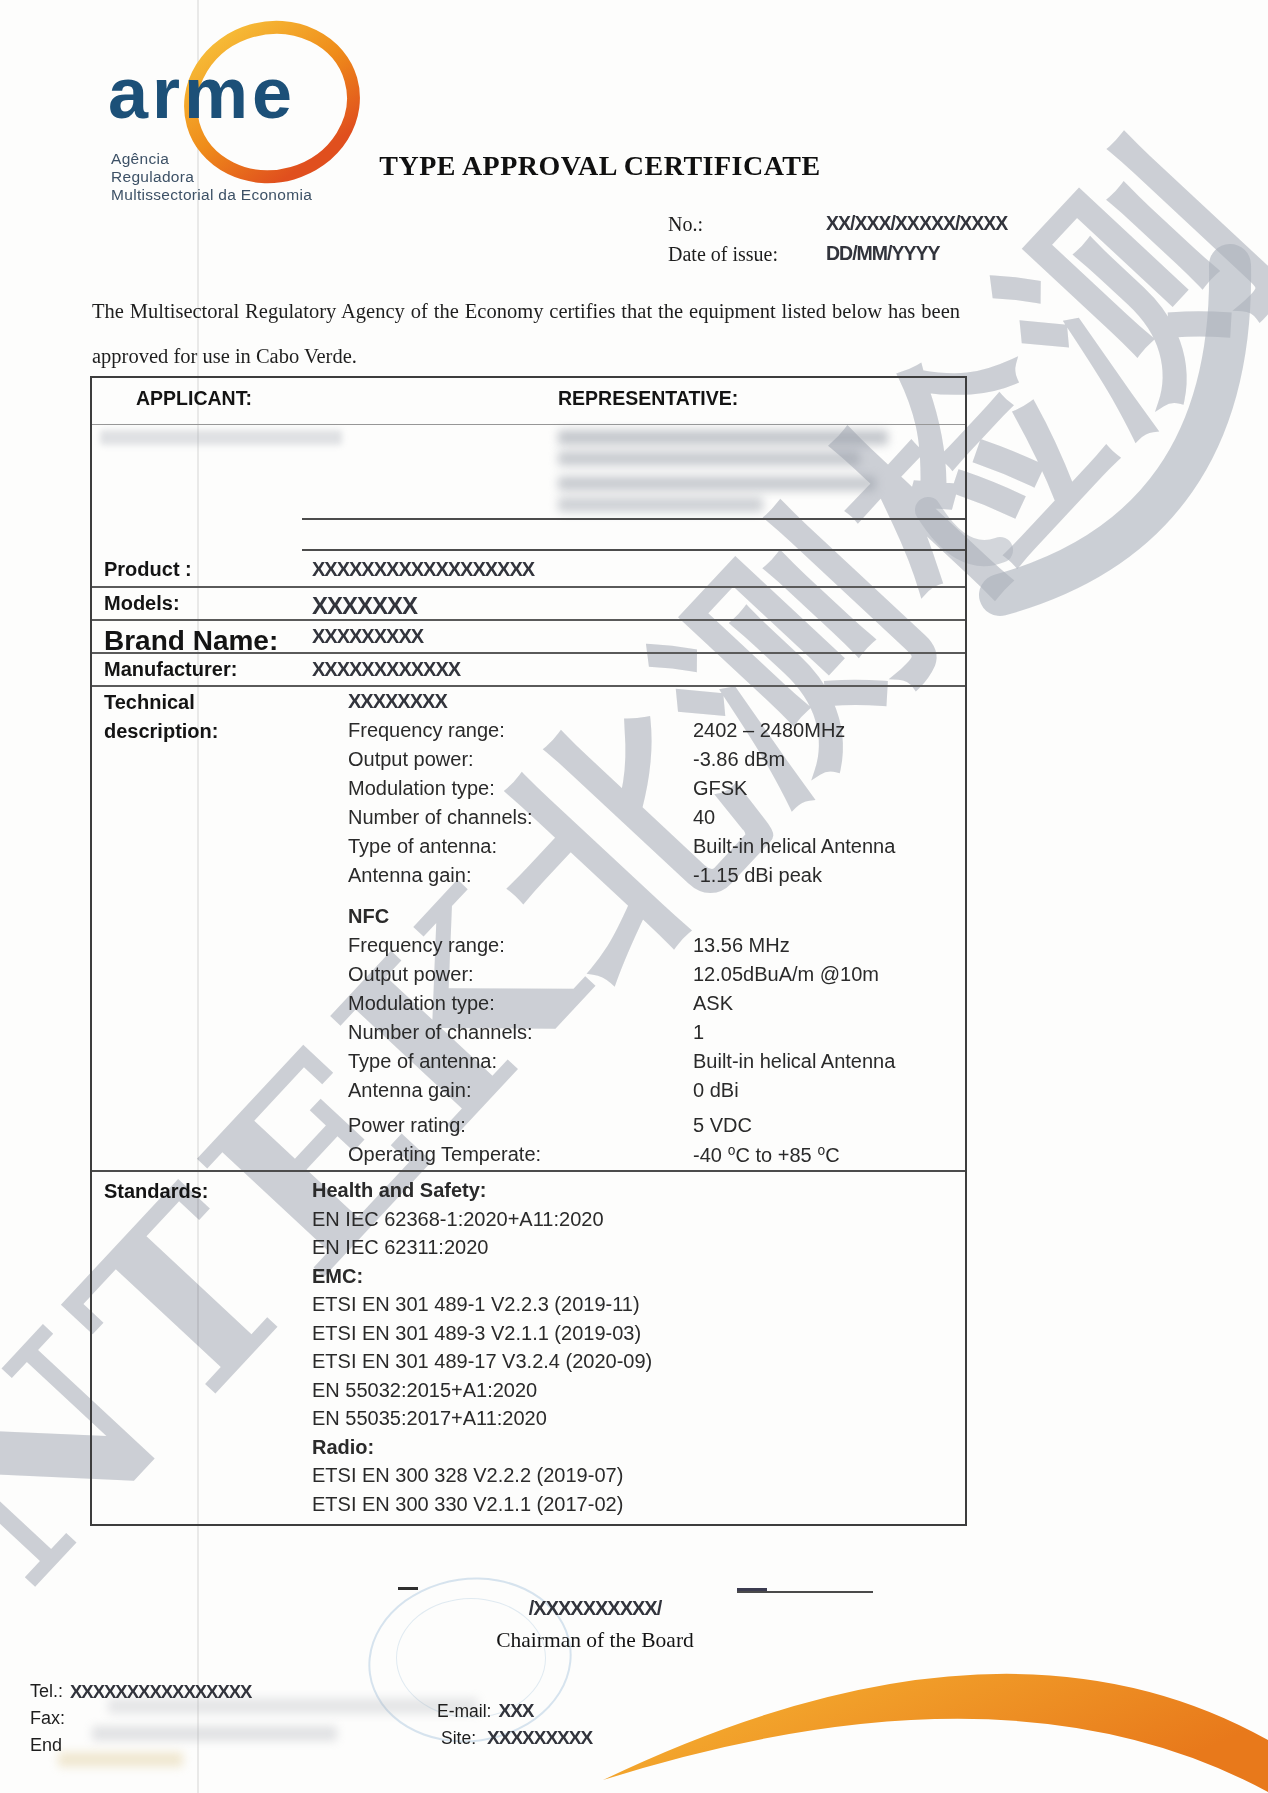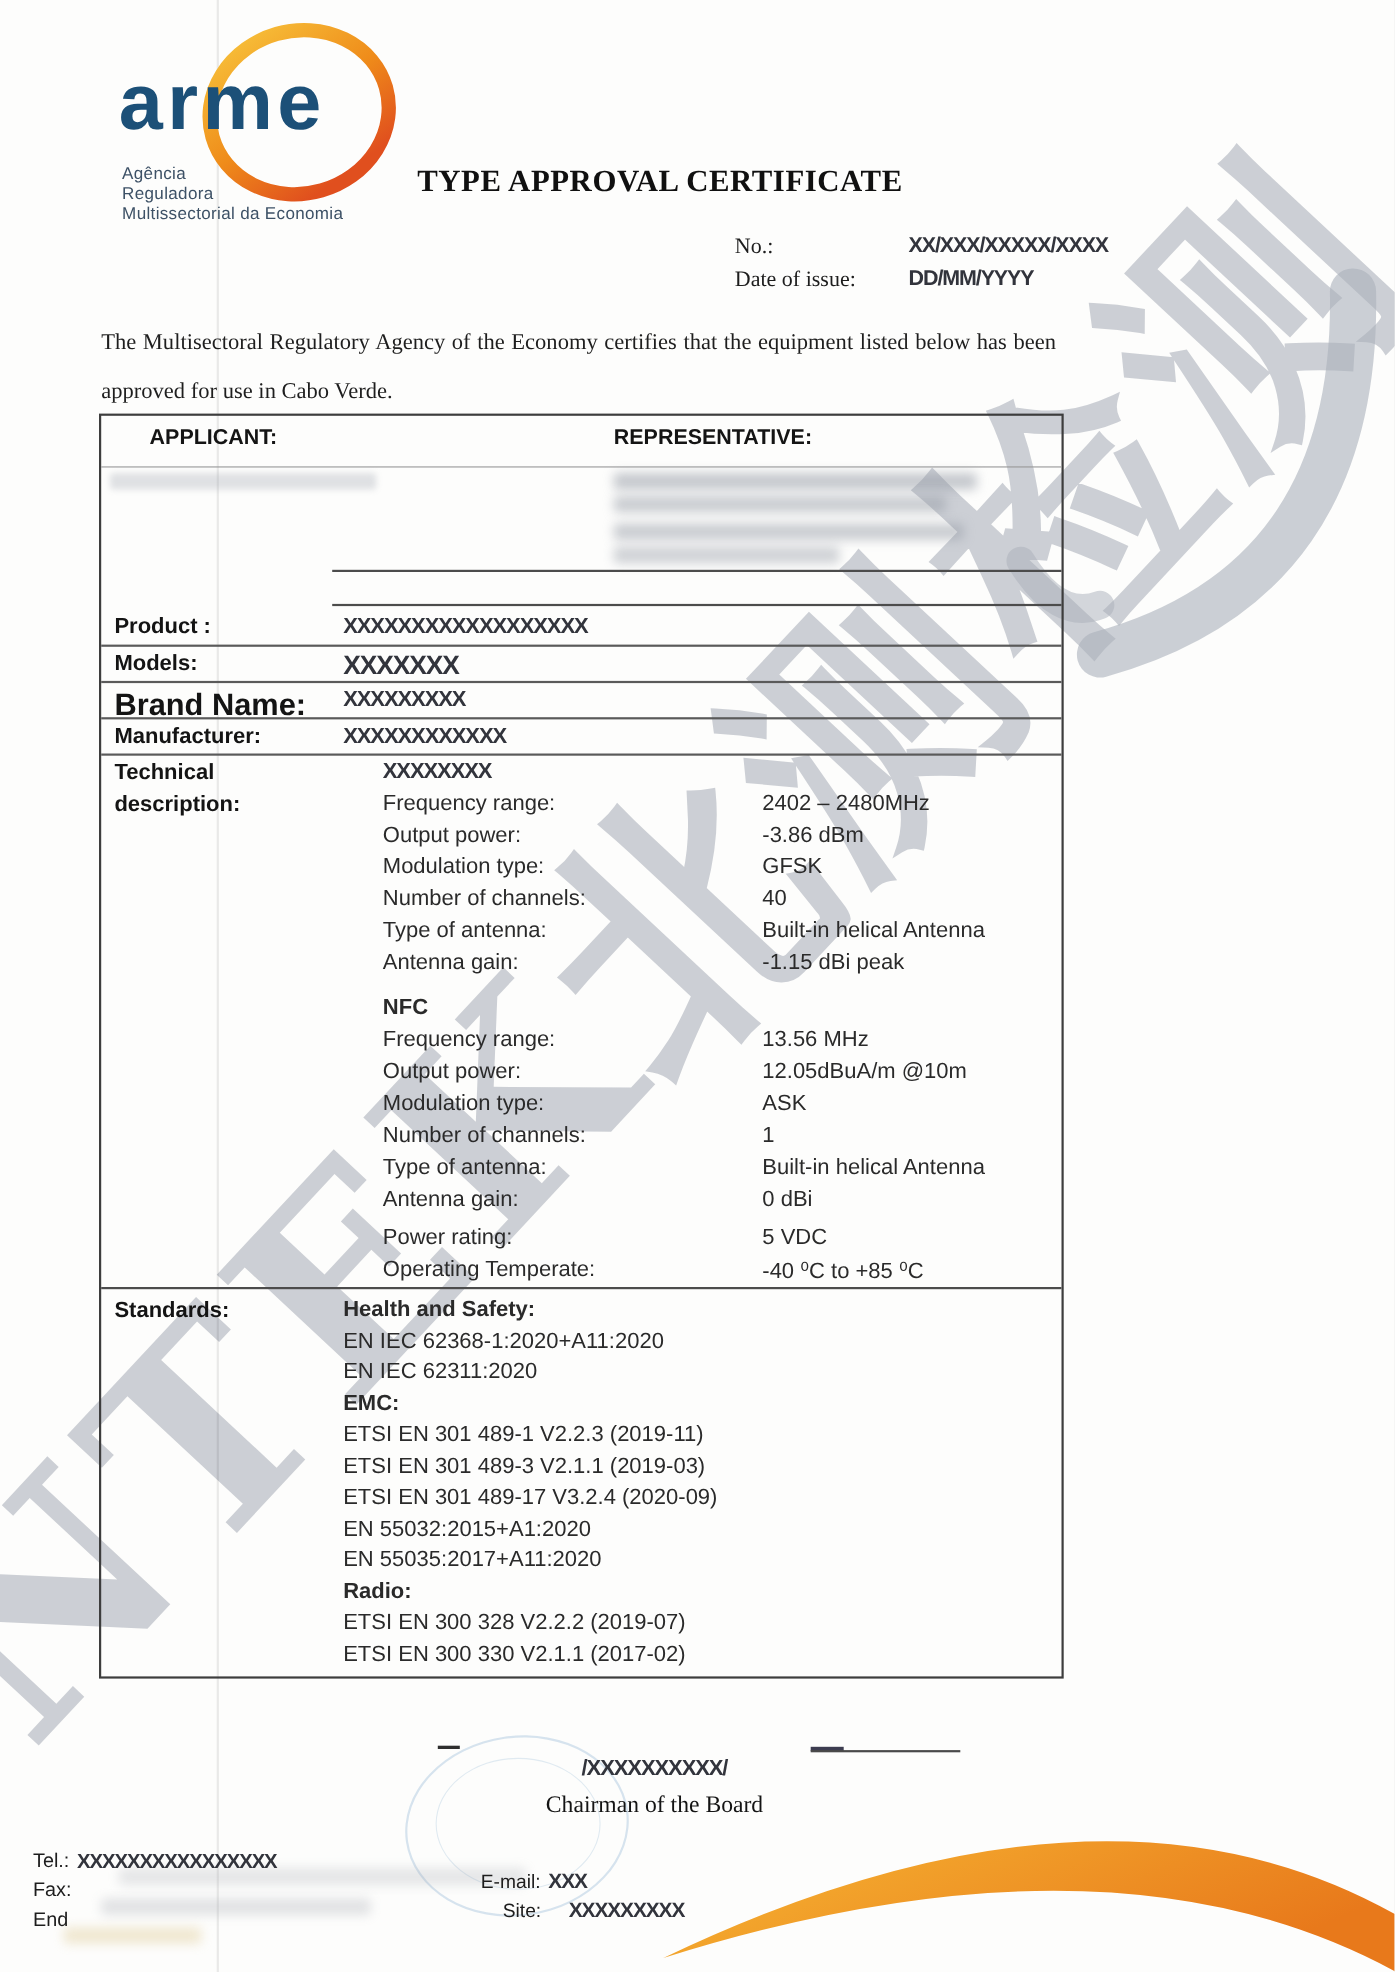--- a/index.html
+++ b/index.html
@@ -222,18 +222,18 @@
     <span>Fax:</span>
   </div>
   <div class="abs content" style="left:30px;top:1735px;font-size:18px;color:#1d1d1d;">
     <span>End</span>
   </div>
 
   <div class="abs content" style="left:437px;top:1700px;font-size:17.5px;display:flex;gap:7px;align-items:baseline;">
     <span style="color:#1d1d1d;">E-mail:</span>
     <span class="xval" style="font-size:19px;">XXX</span>
   </div>
-  <div class="abs content" style="left:441px;top:1727px;font-size:17.5px;display:flex;gap:25px;align-items:baseline;margin-left:16px;">
+  <div class="abs content" style="left:441px;top:1727px;font-size:17.5px;display:flex;gap:11px;align-items:baseline;">
     <span style="color:#1d1d1d;">Site:</span>
     <span class="xval" style="font-size:19px;">XXXXXXXXX</span>
   </div>
 
 </div>
 
 </body></html>

